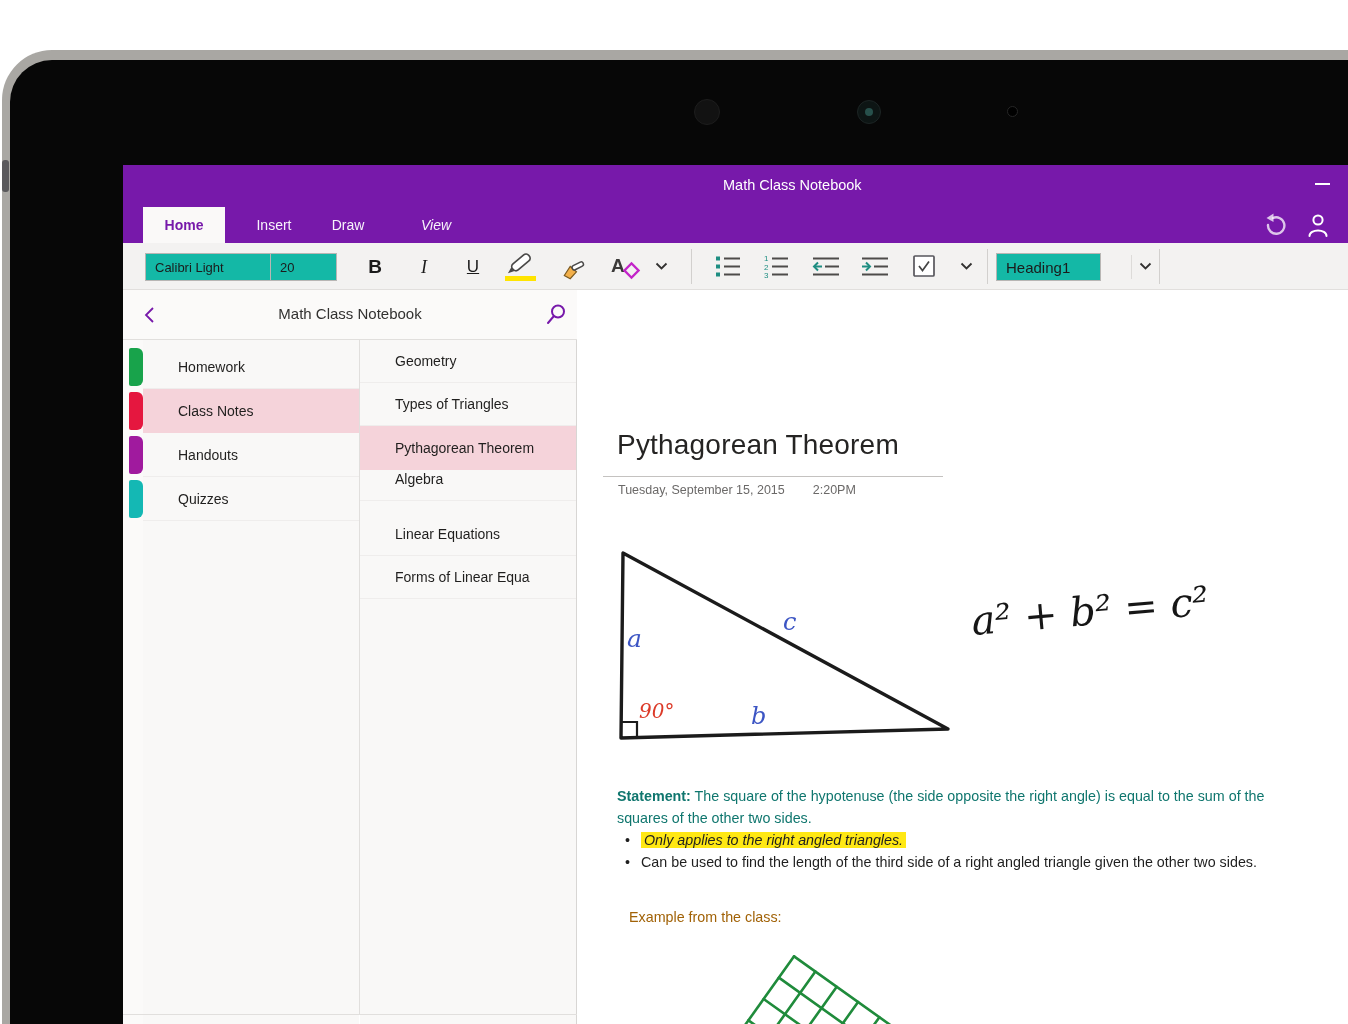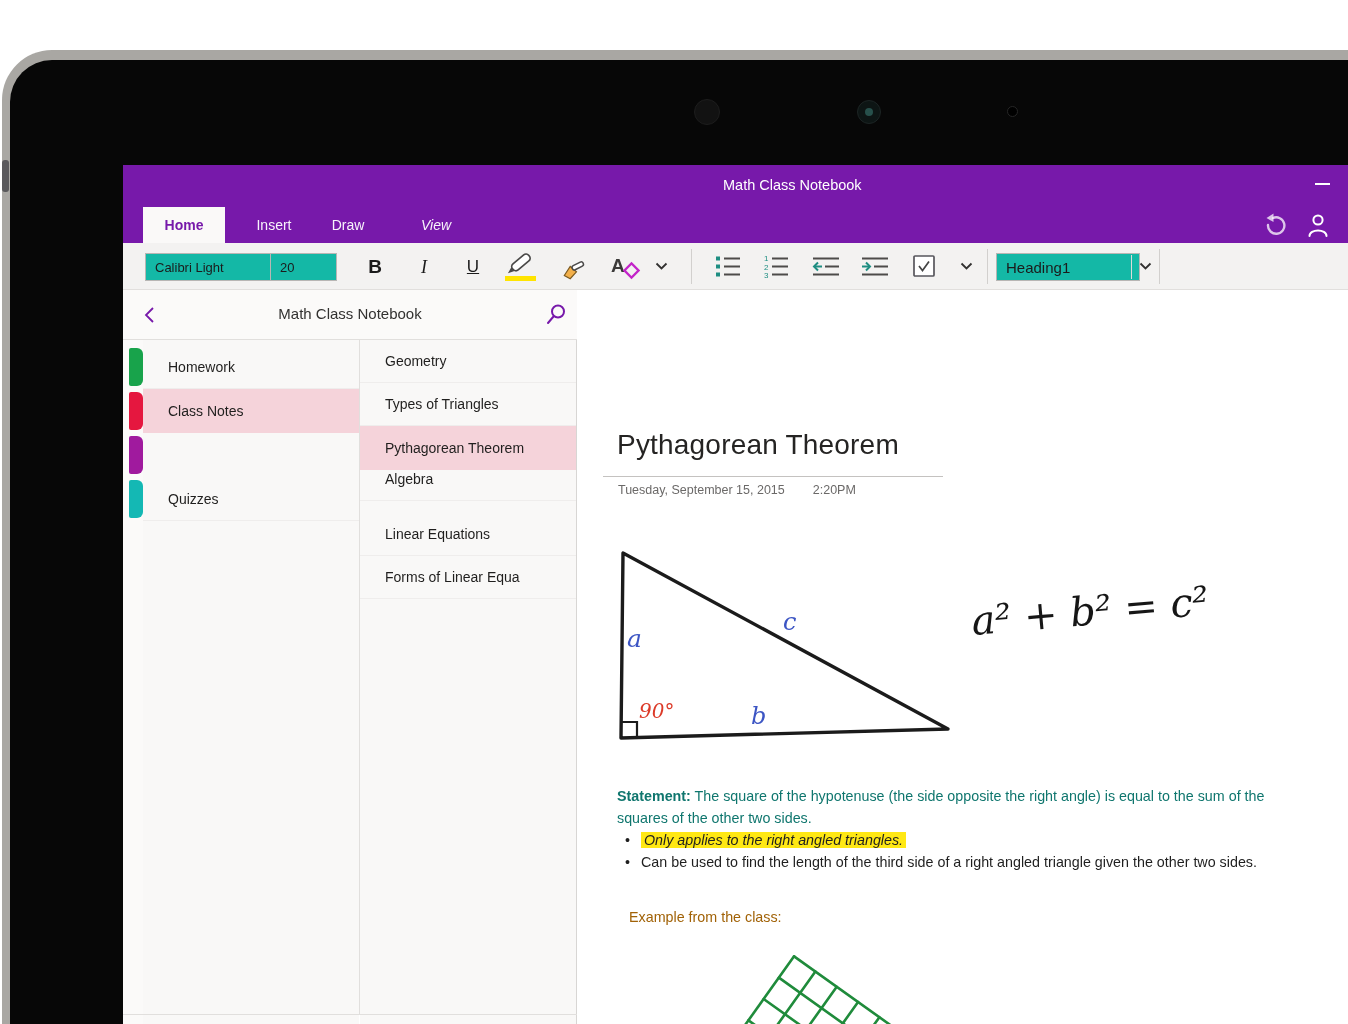--- a/index.html
+++ b/index.html
@@ -46,21 +46,21 @@
   .bodyrow { position:absolute; left:0; top:125px; width:1225px; height:734px; background:#fff; }
   .margin-strip { position:absolute; left:0; top:50px; width:20px; height:684px; background:#fbfaf9; }
   .col { position:absolute; top:50px; height:684px; background:#f9f8f7; }
   .sections-col { left:20px; width:216px; }
   .pages-col { left:237px; width:216px; }
   .col-divider { position:absolute; width:1px; background:#e1dfdd; }
   .sb-header { position:absolute; left:0; top:0; width:454px; height:50px; background:#fbfaf9;
                border-bottom:1px solid #e1dfdd; z-index:3; }
   .sb-title { position:absolute; width:100%; text-align:center; top:15px; font-size:15px; color:#323130; }
   .row { position:absolute; left:0; width:216px; height:44px; display:flex; align-items:center;
-         padding-left:25px; font-size:14px; color:#201f1e; border-bottom:1px solid #efedec;
+         padding-left:35px; font-size:14px; color:#201f1e; border-bottom:1px solid #efedec;
          cursor:default; }
   .row.selected { background:#f5d3da; border-bottom:1px solid #f5d3da; }
   .sec-tab { position:absolute; left:6px; width:14px; height:38px;
              border-radius:2px 6px 6px 2px; }
   .sb-bottomline { position:absolute; left:0; top:724px; width:454px; height:1px; background:#e1dfdd; }
 
   
   .content { position:absolute; left:454px; top:125px; width:771px; height:734px; background:#fff; }
   .page-title { position:absolute; left:40px; top:14px; font-size:28px; font-weight:300;
                 color:#252423; letter-spacing:.2px; }
@@ -206,21 +206,21 @@
       <rect x="2" y="2" width="20" height="20" rx="1" fill="#fff" stroke="#57565c" stroke-width="1.7"></rect>
       <polyline points="7,12 10.5,16.5 17,7.5" fill="none" stroke="#444" stroke-width="1.7"></polyline>
     </svg>
 
     <svg class="icon-svg" style="position:absolute;left:837px;top:18px;" width="13" height="11" viewBox="0 0 13 11">
       <polyline points="1.5,2.5 6.5,7.5 11.5,2.5" fill="none" stroke="#323130" stroke-width="1.8"></polyline>
     </svg>
 
     <div class="tb-sep" style="left:864px;"></div>
 
-    <div class="tb-input" style="left:873px;width:144px;font-size:15px;">
+    <div class="tb-input" style="left:873px;width:105px;font-size:15px;">
         <span>Heading1</span>
       </div>
     <div class="tb-sep short" style="left:1008px;"></div>
     <svg class="icon-svg" style="position:absolute;left:1016px;top:18px;" width="13" height="11" viewBox="0 0 13 11">
       <polyline points="1.5,2.5 6.5,7.5 11.5,2.5" fill="none" stroke="#323130" stroke-width="1.8"></polyline>
     </svg>
     <div class="tb-sep" style="left:1036px;"></div>
   </div>
 
   <div class="bodyrow">
@@ -245,20 +245,23 @@
     <div class="sec-tab" style="top:58px;background:#18A34B;"></div>
     <div class="sec-tab" style="top:102px;background:#E5173F;"></div>
     <div class="sec-tab" style="top:146px;background:#A01A9E;"></div>
     <div class="sec-tab" style="top:190px;background:#14B8B4;"></div>
 
     <div class="row" style="left:20px;top:55px;">
         <span>Homework</span>
       </div>
     <div class="row selected" style="left:20px;top:99px;">
         <span>Class Notes</span>
+      </div>
+    <div class="row" style="left:20px;top:143px;">
+        <span>Handouts</span>
       </div>
     <div class="row" style="left:20px;top:187px;">
         <span>Quizzes</span>
       </div>
 
     <div class="row" style="left:237px;top:50px;height:43px;">
         <span>Geometry</span>
       </div>
     <div class="row" style="left:237px;top:93px;height:43px;">
         <span>Types of Triangles</span>

